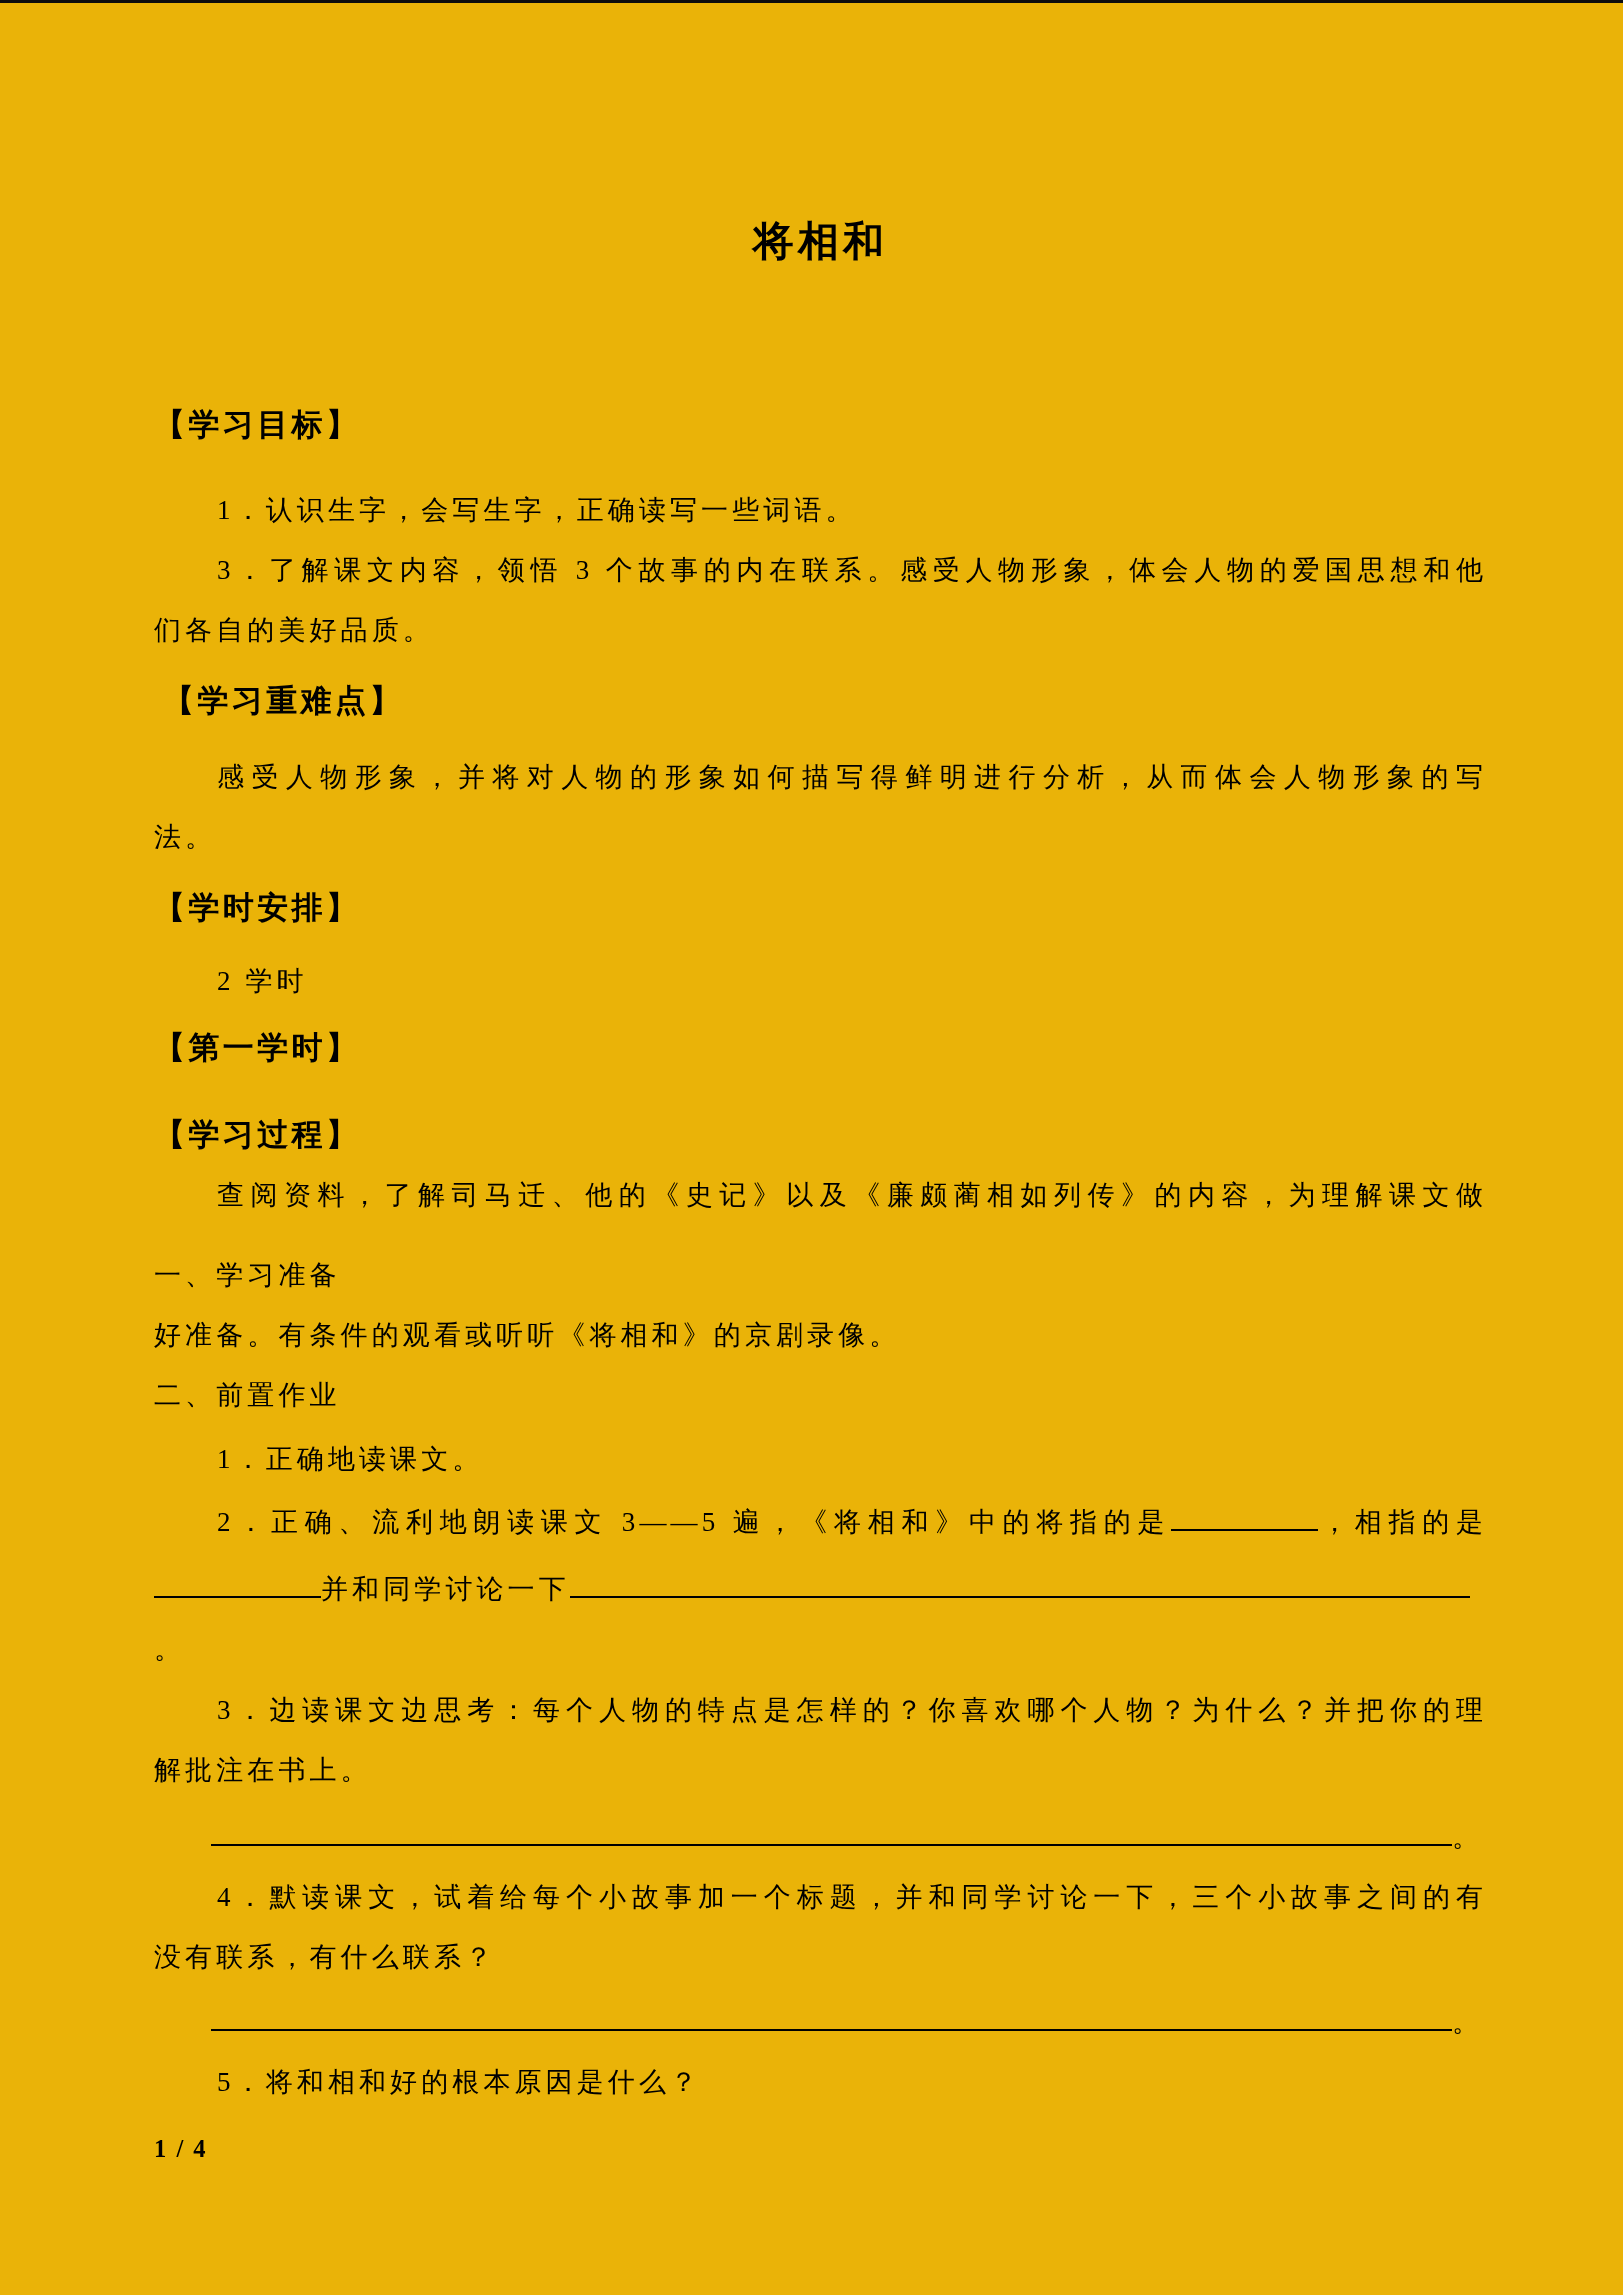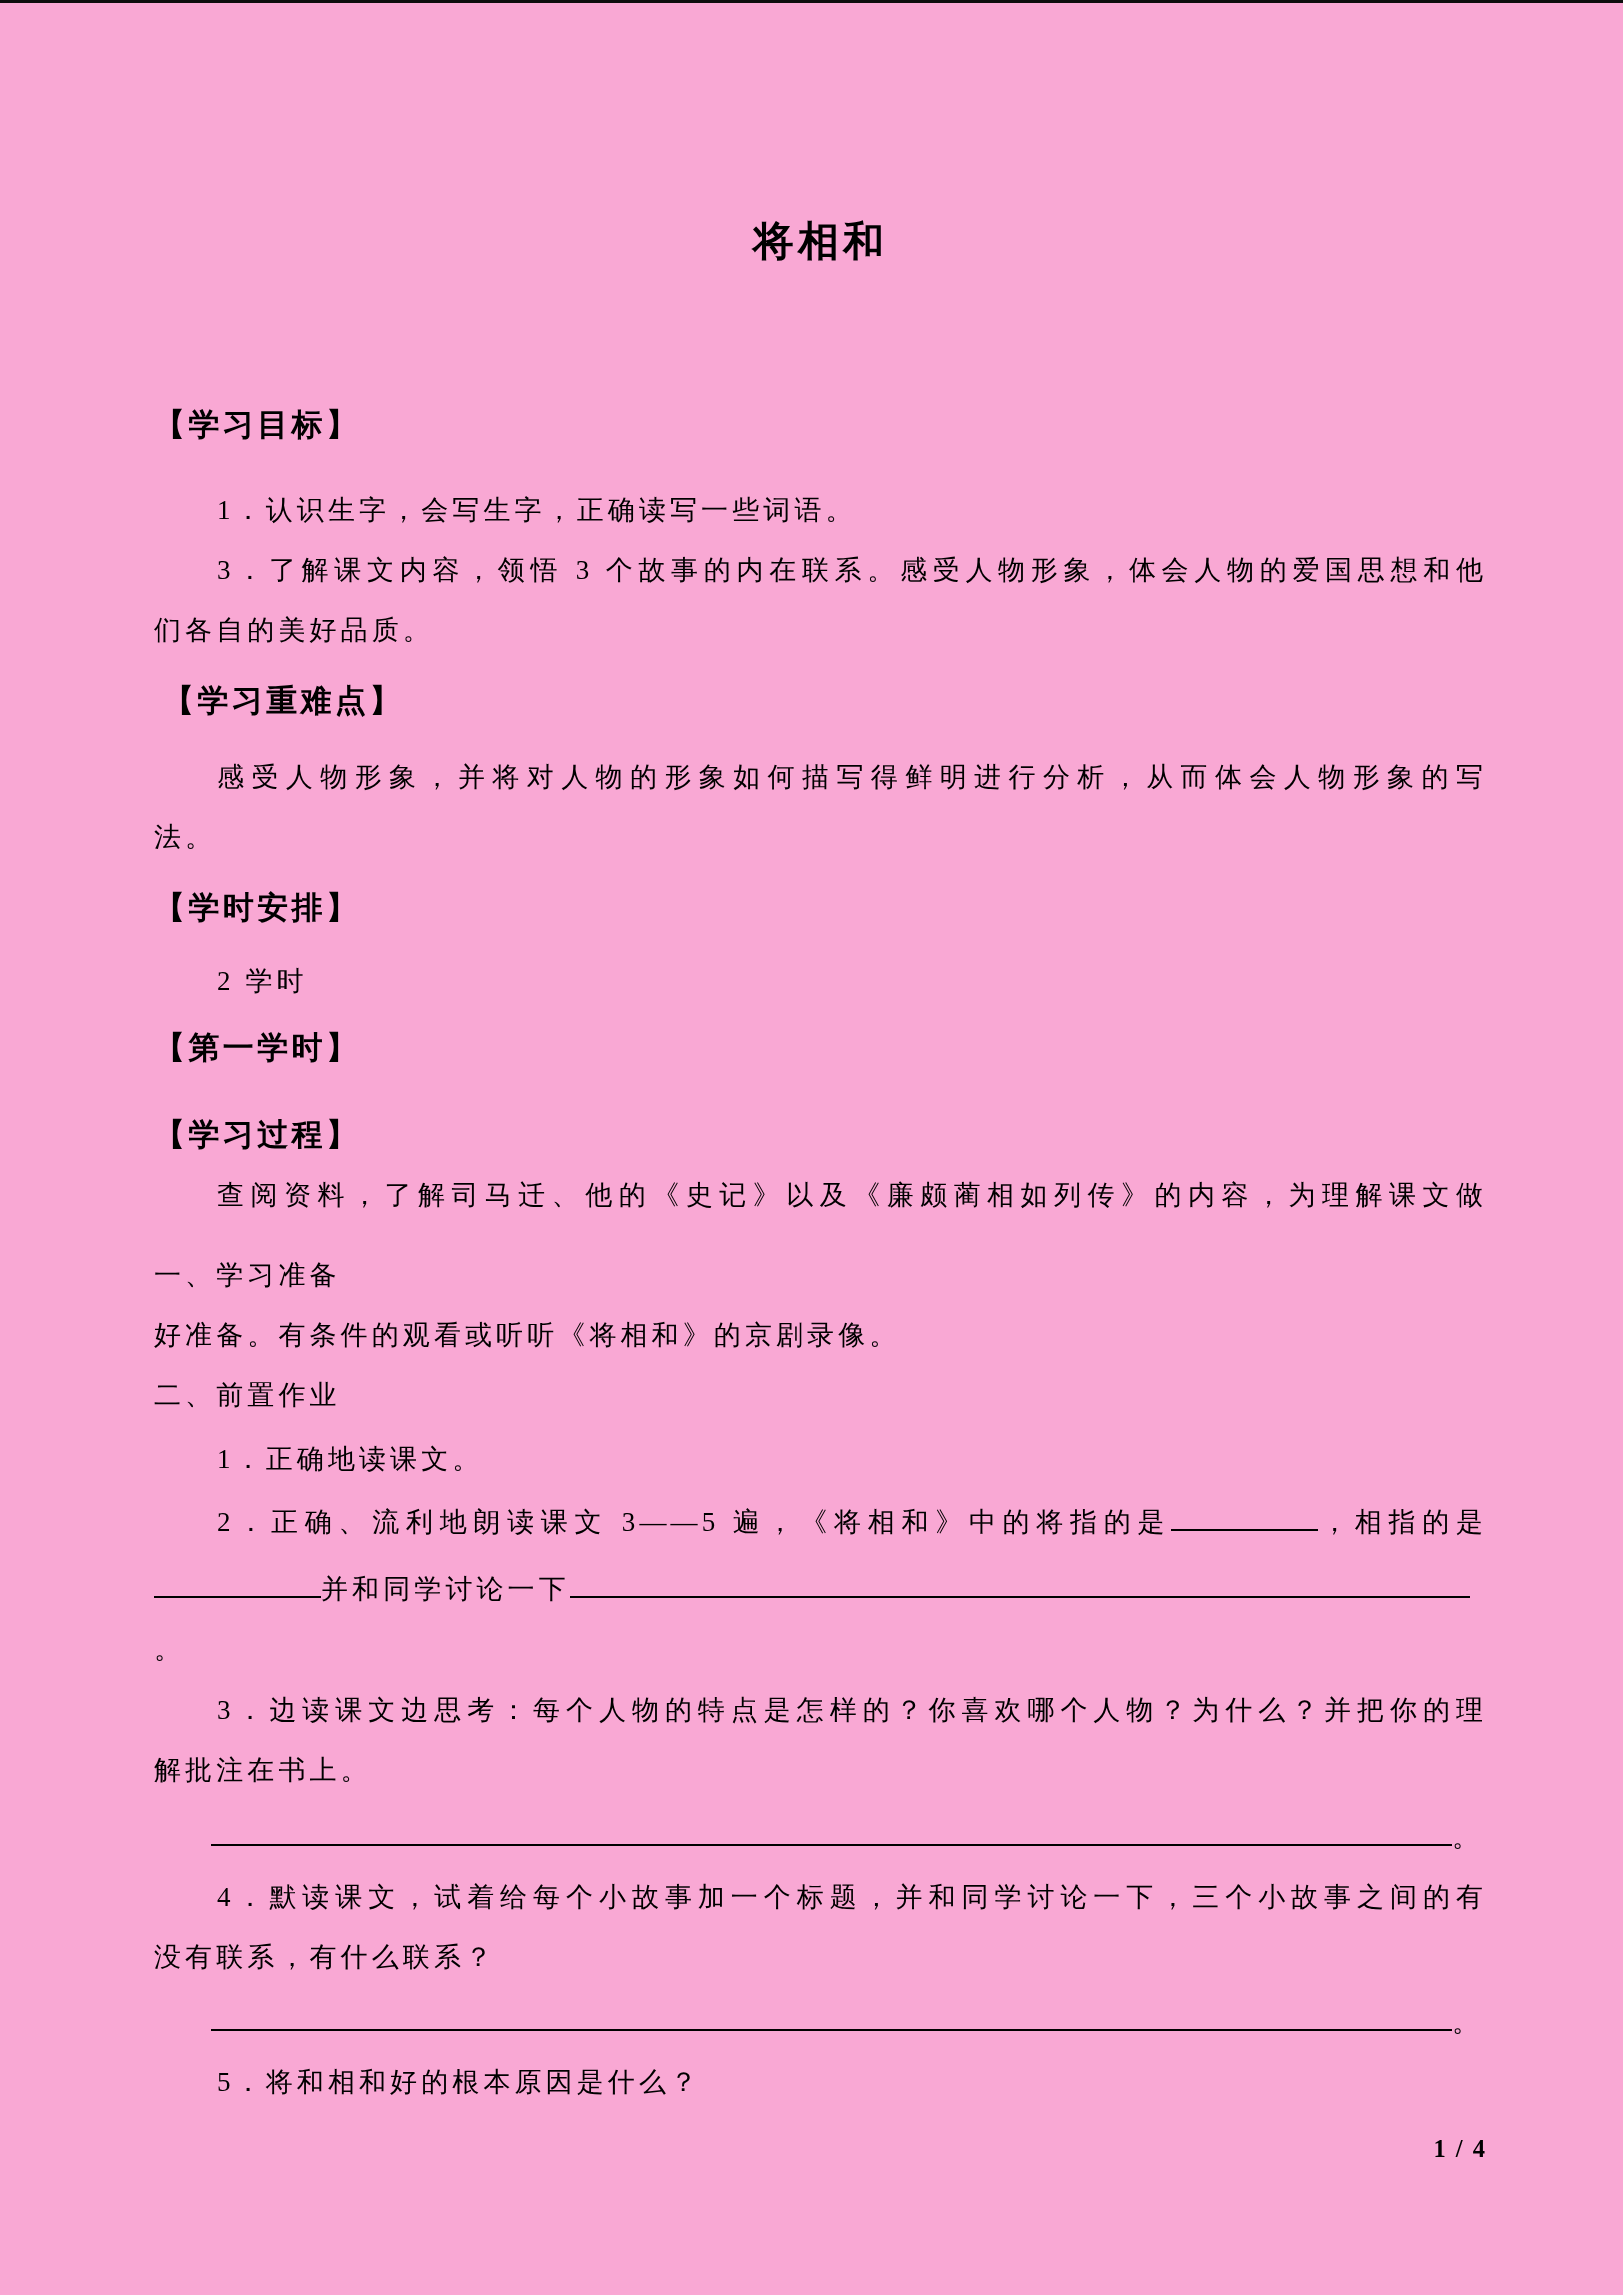--- a/index.html
+++ b/index.html
@@ -1,19 +1,19 @@
 <!DOCTYPE html>
 <html style="font-size:11px"><head>
 <meta charset="utf-8">
 <style>
   html,body { margin:0; padding:0; background:#ffffff; }
   .page {
     position:relative;
     width:1623px; height:2295px;
-    background:#f9a8d4;
+    background:#eab308;
     color:#000000;
     font-family:"Liberation Serif","DejaVu Serif",serif;
     overflow:hidden;
   }
   .topbar {
     position:absolute; top:0; left:0;
     width:1623px; height:3.4px;
     background:#0d0d0d;
   }
   .content {
@@ -53,21 +53,21 @@
     border-bottom:2.7px solid #000000;
   }
   .b215  { width:147px; }
   .b245  { width:167px; }
   .b1320 { width:900px; }
   .b1820 { width:1241px; }
   .blankline { padding-left:57px; }
   .footer {
     margin-top:6.8px;
     line-height:60px;
-    text-align:right;
+    text-align:left;
     font-size:24.5px; font-weight:bold;
     letter-spacing:2px;
   }
 </style>
 </head>
 <body>
 
 <div class="page">
   <div class="topbar"></div>
 

